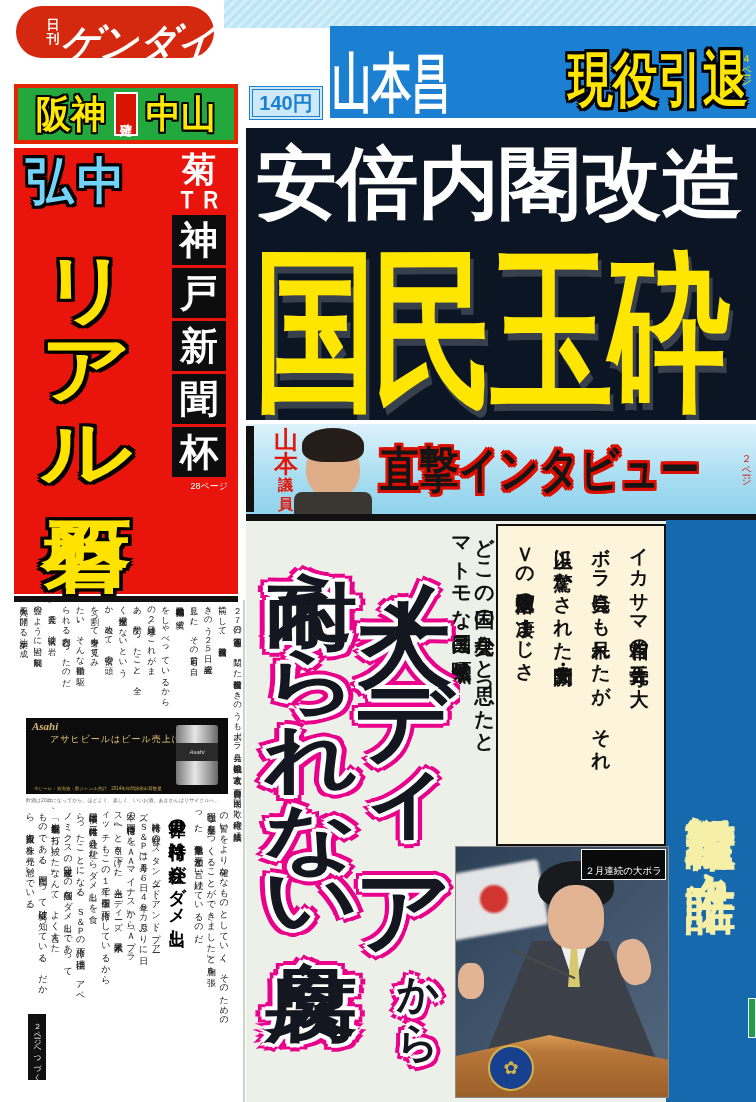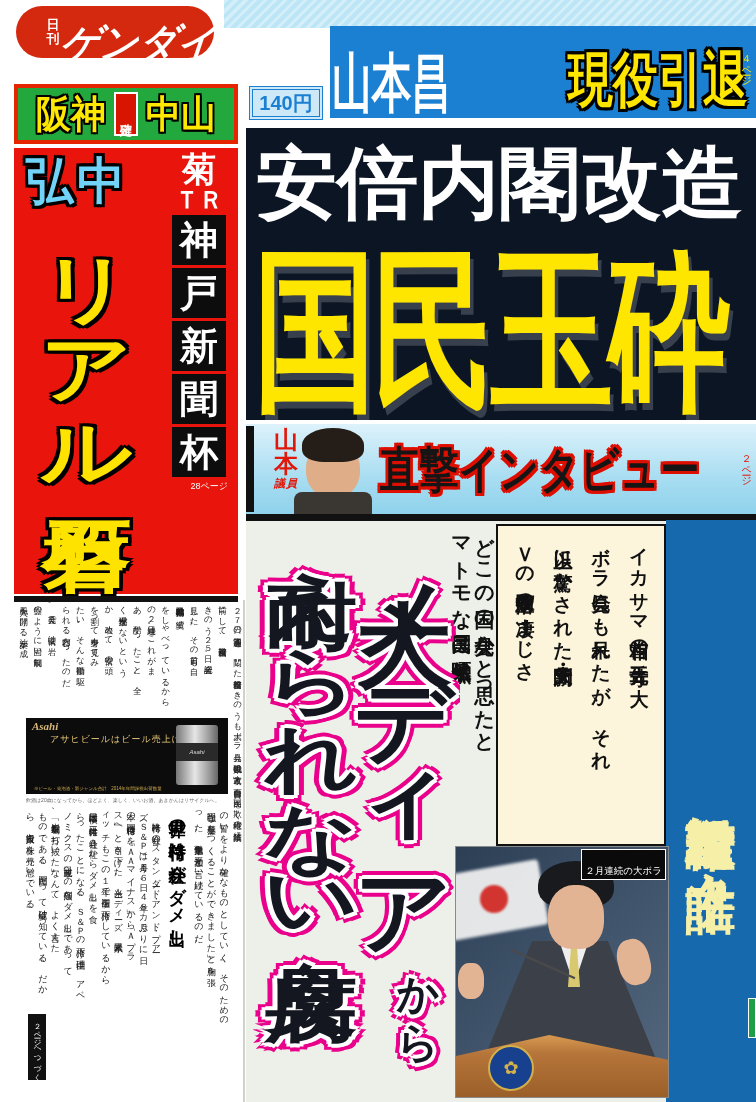--- a/index.html
+++ b/index.html
@@ -87,21 +87,21 @@
   .mb-main{left:8px;top:86px;font-size:175px;font-weight:bold;color:#ffe600;letter-spacing:-6px;
     transform:scaleX(0.70);transform-origin:left top;text-shadow:5px 7px 0 #39404d;}
   .mb-page{right:6px;bottom:8px;font-size:10px;color:#ffe600;}
 
   
   .interview-band{left:246px;top:424px;width:510px;height:90px;
     background:linear-gradient(180deg,#ddf2fb 0%,#a8ddf1 60%,#8fd2ec 100%);}
   .iv-rule{left:0;top:2px;width:8px;height:86px;background:#111;}
   .iv-name{left:16px;top:4px;width:28px;text-align:center;color:#e1170a;font-weight:bold;margin-left:10px;}
   .iv-name-big{font-size:24px;line-height:1.0;}
-  .iv-name-small{font-size:11px;letter-spacing:1px;font-style:italic;}
+  .iv-name-small{font-size:15px;letter-spacing:1px;}
   .iv-avatar{left:48px;top:2px;width:78px;height:88px;}
   .ia-hair{position:absolute;left:8px;top:2px;width:62px;height:34px;background:#241d18;border-radius:50% 50% 35% 35%;}
   .ia-face{position:absolute;left:12px;top:16px;width:54px;height:56px;background:#dfae88;border-radius:46%;}
   .ia-body{position:absolute;left:0;top:66px;width:78px;height:22px;background:#3a3632;border-radius:8px 8px 0 0;}
   .iv-headline{left:134px;top:14px;font-size:48px;font-weight:bold;color:#151515;
     transform:scaleX(0.82);transform-origin:left top;}
   .iv-page{right:3px;top:24px;font-size:10px;color:#e1170a;}
   .h-rule-center{left:246px;top:514px;width:510px;height:7px;background:#111;}
 
   

